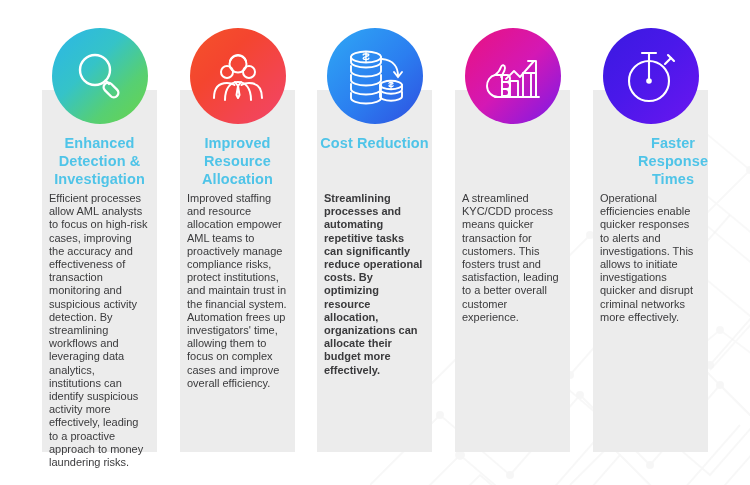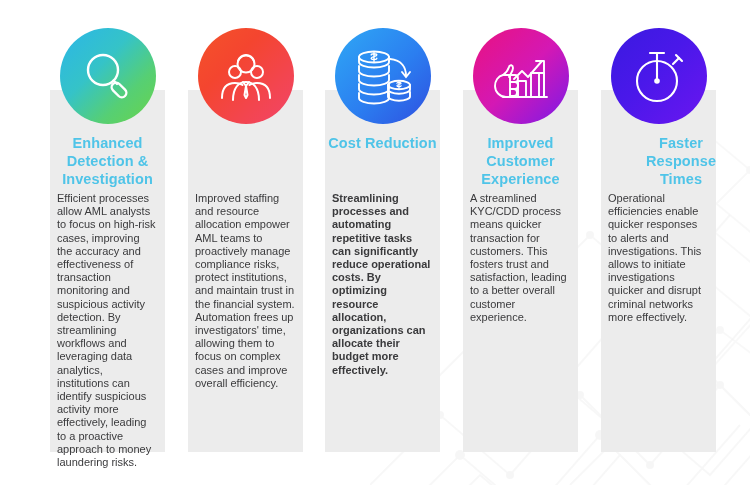--- a/index.html
+++ b/index.html
@@ -24,21 +24,21 @@
     position:absolute;
     right:-10px; top:120px;
     width:120px; height:260px;
     opacity:0.5;
     pointer-events:none;
     z-index:0;
   }
 
   .board {
     position:absolute;
-    left:8px; top:0;
+    left:0; top:0;
     width:654px; height:485px;
     z-index:2;
   }
 
   .card {
     position:absolute;
     top:90px;
     width:115px;
     height:362px;
     background:#ececec;
@@ -234,22 +234,22 @@
       <circle cx="28" cy="36" r="2.8" fill="#ffffff" stroke="none"></circle>
       <line x1="28" y1="16" x2="28" y2="34"></line>
       <line x1="28" y1="8" x2="28" y2="16"></line>
       <line x1="21" y1="8" x2="35" y2="8"></line>
       <line x1="44" y1="19" x2="50" y2="13"></line>
       <line x1="47" y1="10" x2="53" y2="16"></line>
     </svg>
   </div>
 
   <div class="card-head head.c0 head c0" style="left:42px;">Enhanced Detection &amp; Investigation</div>
+  <div class="card-head head c1" style="left:180px;">Improved Resource Allocation</div>
   <div class="card-head head c2" style="left:317px;">Cost Reduction</div>
-  <div class="card-head head c3" style="left:455px;">Improved Customer Experience</div>
   <div class="card-head head c4" style="left:593px;">Faster Response Times</div>
 
   <div class="card-body body c0">Efficient processes allow AML analysts to focus on high-risk cases, improving the accuracy and effectiveness of transaction monitoring and suspicious activity detection. By streamlining workflows and leveraging data analytics, institutions can identify suspicious activity more effectively, leading to a proactive approach to money laundering risks.</div>
   <div class="card-body body c1">Improved staffing and resource allocation empower AML teams to proactively manage compliance risks, protect institutions, and maintain trust in the financial system. Automation frees up investigators' time, allowing them to focus on complex cases and improve overall efficiency.</div>
   <div class="card-body body c2">Streamlining processes and automating repetitive tasks can significantly reduce operational costs. By optimizing resource allocation, organizations can allocate their budget more effectively.</div>
   <div class="card-body body c3">A streamlined KYC/CDD process means quicker transaction for customers. This fosters trust and satisfaction, leading to a better overall customer experience.</div>
   <div class="card-body body c4">Operational efficiencies enable quicker responses to alerts and investigations. This allows to initiate investigations quicker and disrupt criminal networks more effectively.</div>
 
 </div>
 

